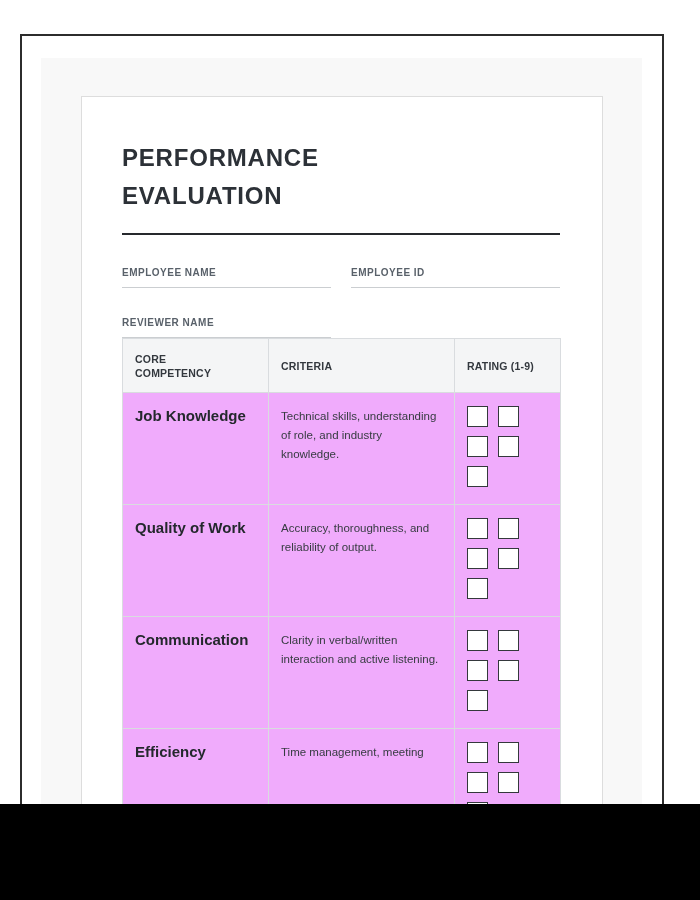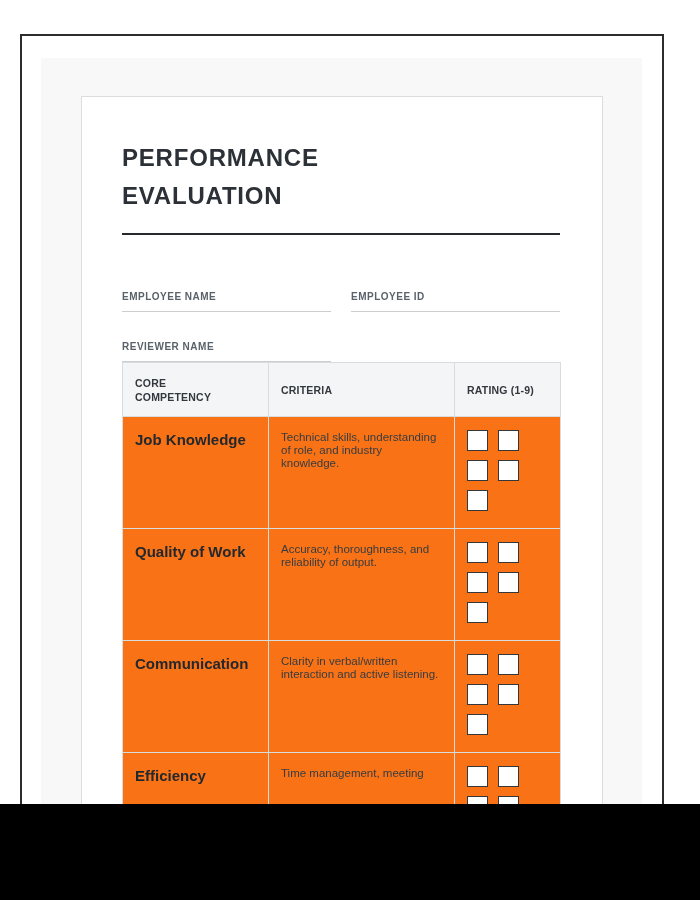--- a/index.html
+++ b/index.html
@@ -69,21 +69,21 @@
     font-weight: bold;
     color: #2f3439;
     letter-spacing: 0.3px;
   }
   .divider {
     margin-top: 18px;
     border-top: 2px solid #26292d;
     height: 0;
   }
   .fields {
-    margin-top: 56px;
+    margin-top: 32px;
     display: grid;
     grid-template-columns: 1fr 1fr;
     column-gap: 20px;
     row-gap: 29px;
   }
   .flabel {
     font-size: 10px;
     font-weight: bold;
     color: #59616a;
     letter-spacing: 0.5px;
@@ -114,32 +114,32 @@
     letter-spacing: 0.2px;
     height: 54px;
   }
   .comp-table th .wrap-narrow { display: block; max-width: 92px; }
   .col-comp  { width: 146px; }
   .col-crit  { width: 186px; }
   .col-rate  { width: 106px; }
   .comp-table tbody td {
     vertical-align: top;
     height: 104px;
-    background: #f97316;
+    background: #f0abfc;
   }
   td.comp {
     font-size: 15px;
     font-weight: bold;
     color: #24282d;
     padding: 14px 12px;
   }
   td.crit {
     font-size: 11.5px;
     color: #363b41;
-    line-height: 13px;
+    line-height: 19px;
     padding: 14px 12px;
   }
   td.rate { padding: 13px 12px 8px 12px; }
   .cb {
     display: inline-block;
     width: 21px;
     height: 21px;
     border: 1.5px solid #34383c;
     background: #ffffff;
     margin: 0 10px 5px 0;

